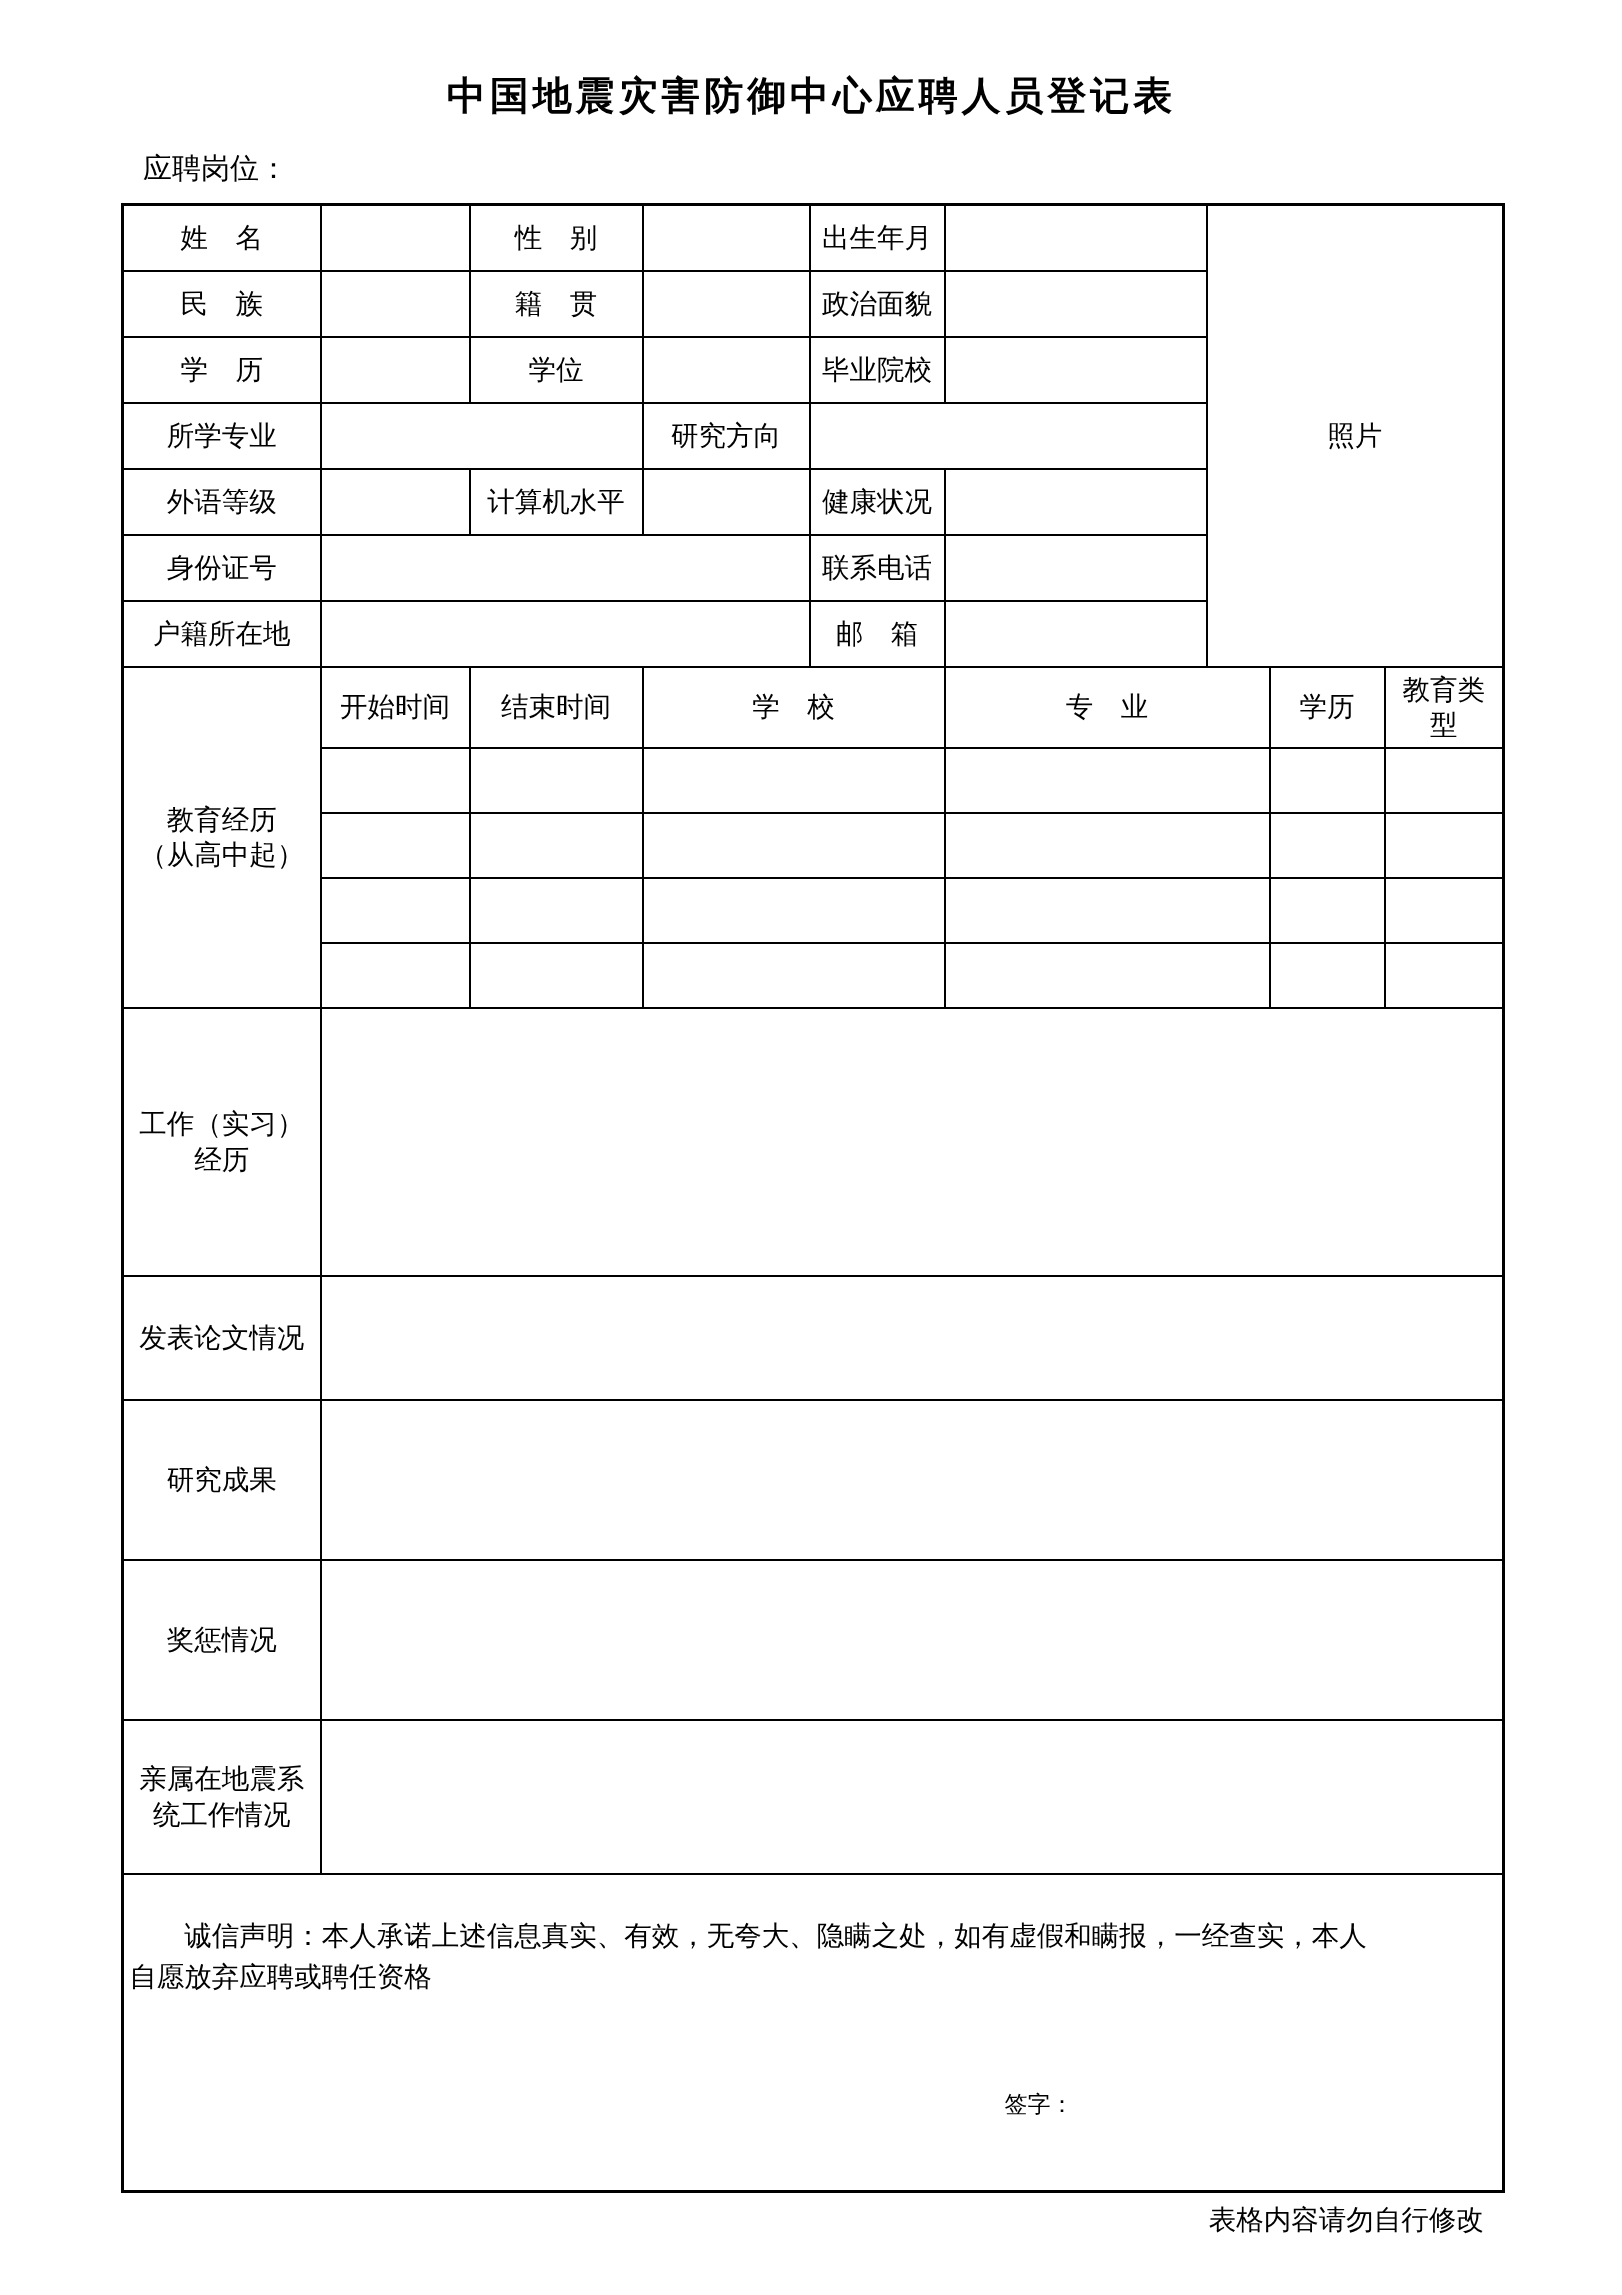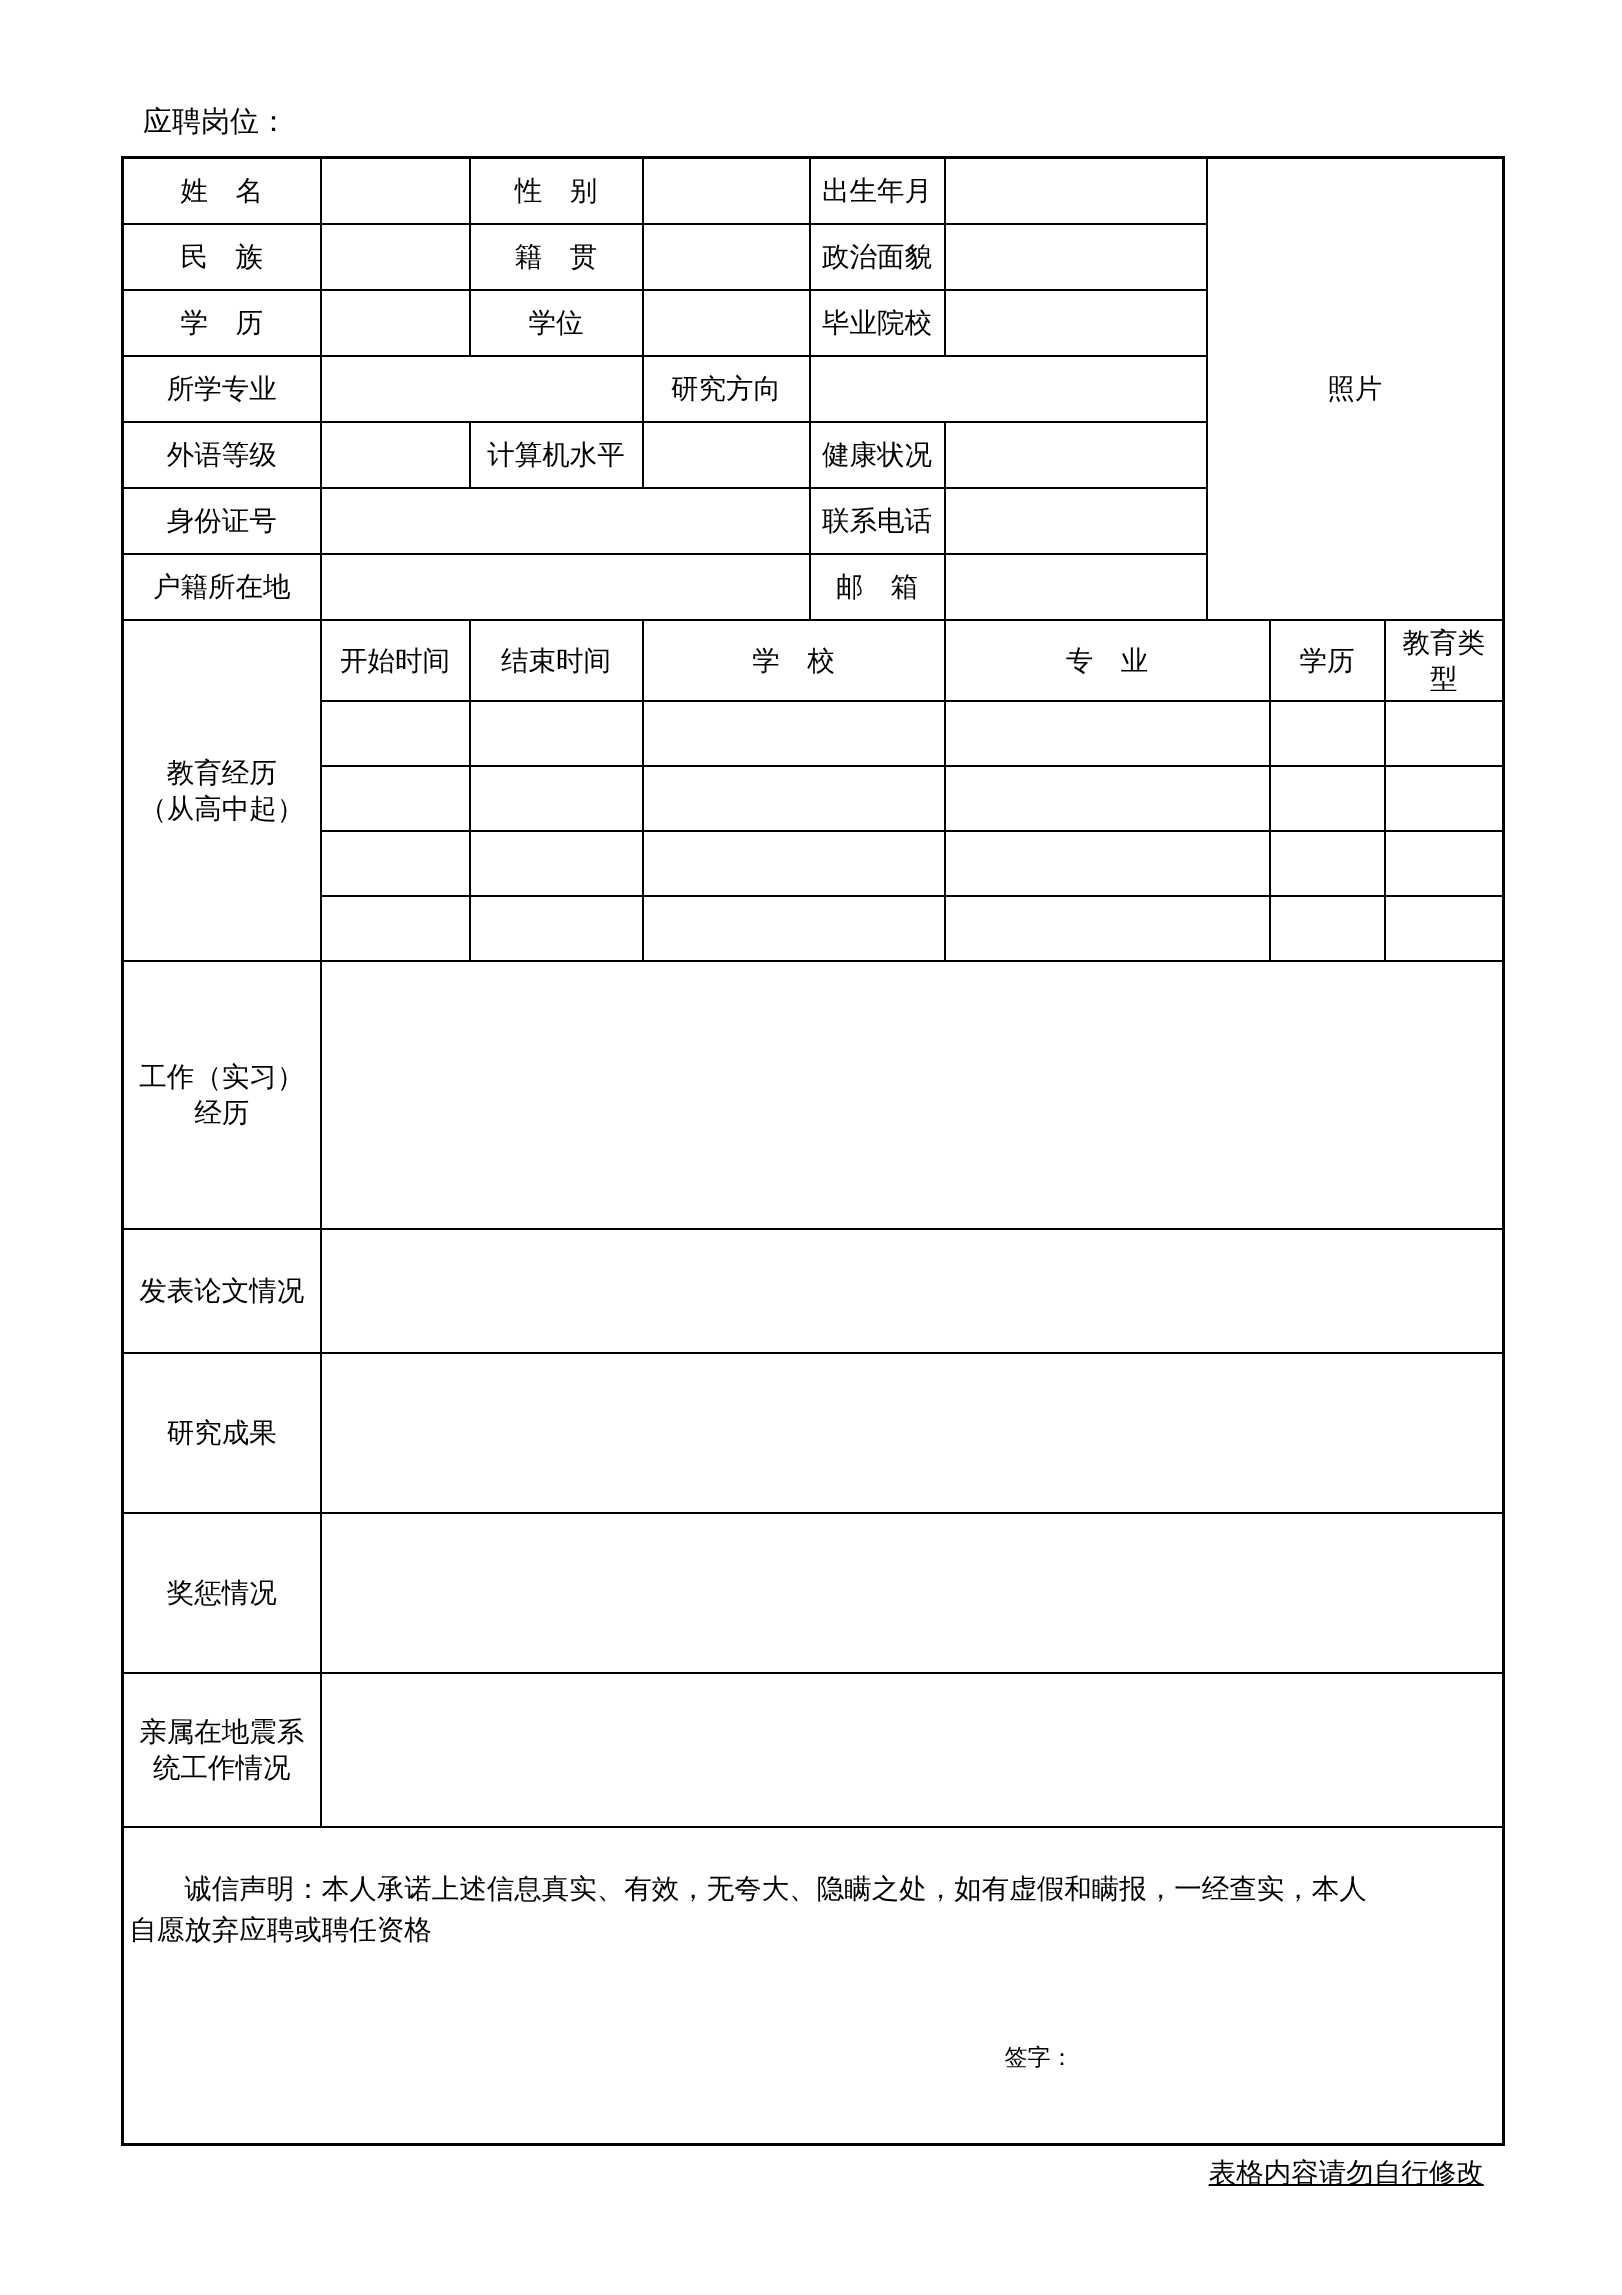--- a/index.html
+++ b/index.html
@@ -67,28 +67,28 @@
     font-size:23px;
     text-align:left;
   }
   .footer{
     width:1381px;
     box-sizing:border-box;
     text-align:right;
     padding-right:18.3px;
     margin-top:9.2px;
     font-size:27.5px;
-    text-decoration:underline;
   }
 </style>
 </head>
 <body>
 
 <div class="page">
 
+  <div class="title">中国地震灾害防御中心应聘人员登记表</div>
 
   <div class="pos">应聘岗位：</div>
 
   <table class="form">
     <colgroup>
       <col style="width:198px">
         <col style="width:149px">
         <col style="width:173px">
       <col style="width:167px">
         <col style="width:135px">

